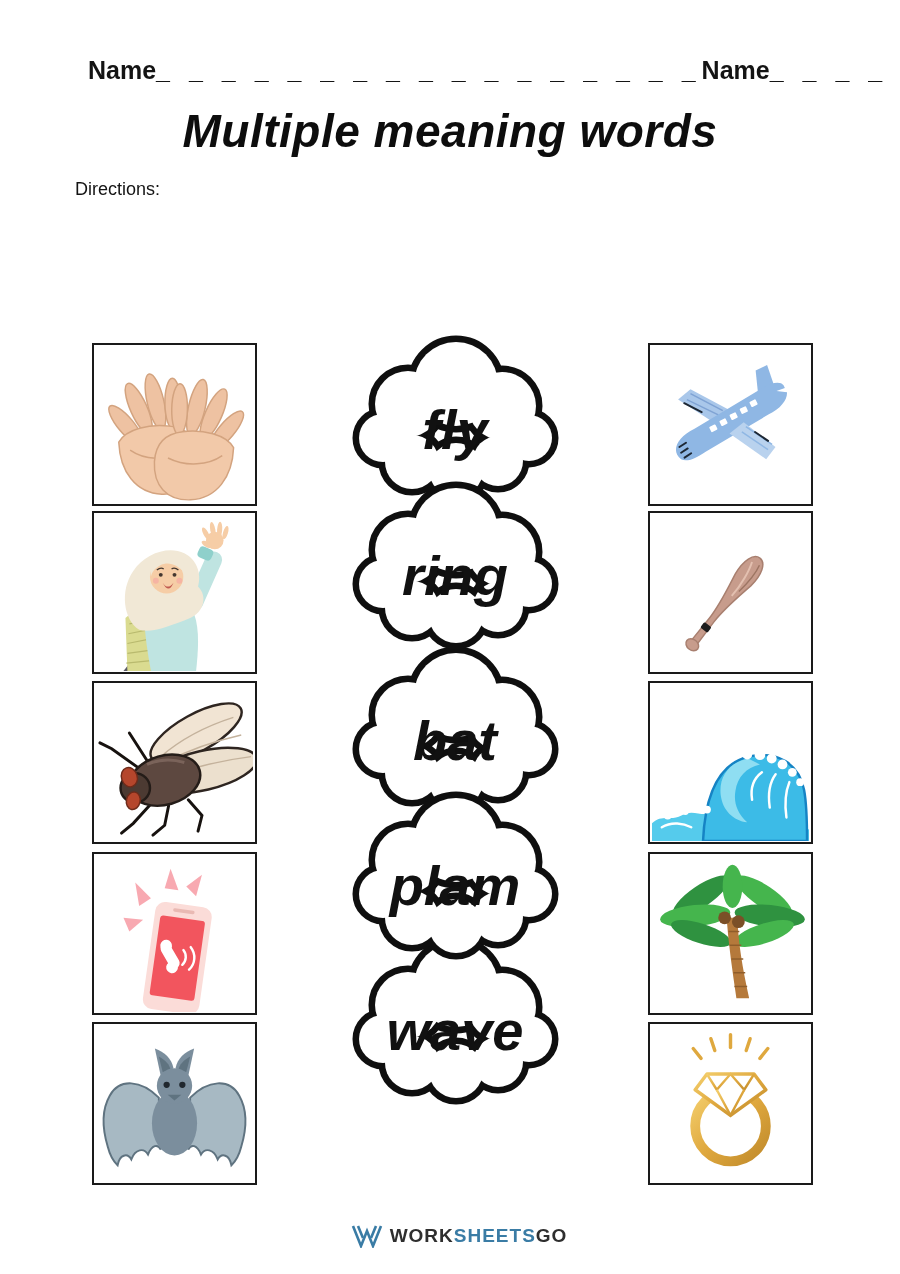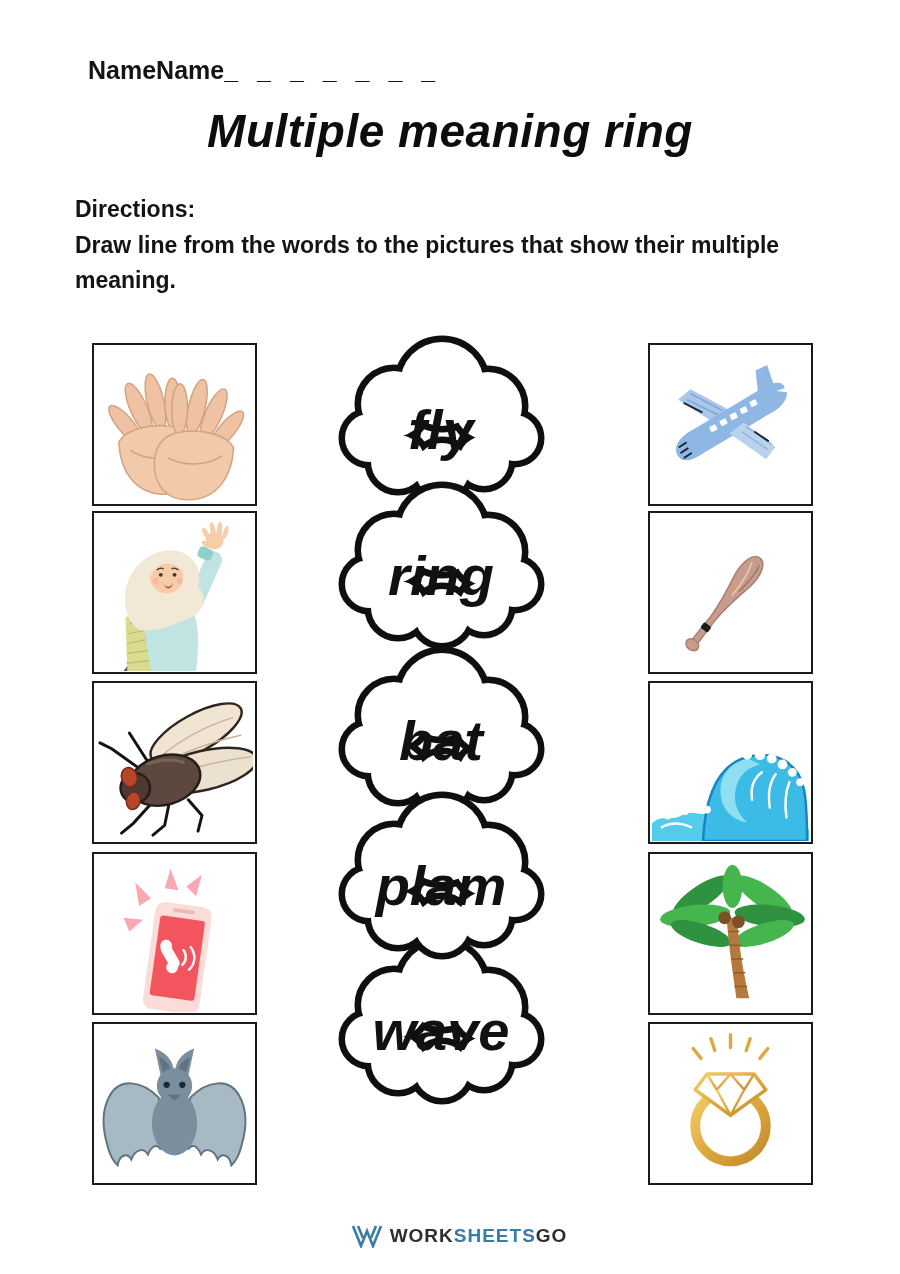--- a/index.html
+++ b/index.html
@@ -5,55 +5,55 @@
   html,body{margin:0;padding:0;background:#ffffff;}
   .page{position:relative;width:900px;height:1274px;background:#ffffff;overflow:hidden;
         font-family:"Liberation Sans",sans-serif;color:#141414;}
   
   .header-line{position:absolute;top:56px;left:88px;width:724px;display:flex;align-items:baseline;
                font-size:25px;font-weight:800;white-space:nowrap;}
   .blank{font-weight:800;letter-spacing:6px;}
   .page-title{position:absolute;top:104px;left:0;width:100%;text-align:center;
               font-size:46px;font-weight:800;font-style:italic;color:#0d0d0d;letter-spacing:0.5px;}
   
-  .directions{position:absolute;top:192px;left:75px;width:745px;font-size:23px;font-weight:700;line-height:1.55;}
+  .directions{position:absolute;top:176px;left:75px;width:745px;font-size:18px;font-weight:400;line-height:1.55;}
   
   .img-box{position:absolute;width:165px;height:163px;border:2px solid #1a1a1a;background:#fff;
            box-sizing:border-box;display:flex;align-items:center;justify-content:center;}
   .img-box svg{width:157px;height:157px;display:block;}
   .col-left{left:92px;}
   .col-right{left:648px;}
   .row1{top:343px;}.row2{top:511px;}.row3{top:681px;}.row4{top:852px;}.row5{top:1022px;}
   
-  .cloud{position:absolute;left:336px;width:210px;height:178px;}
+  .cloud{position:absolute;left:350px;width:210px;height:178px;}
   .cloud svg{width:210px;height:178px;display:block;}
   .cfly{top:332px;}.cring{top:478px;}.cbat{top:643px;}.cplam{top:788px;}.cwave{top:933px;}
   
   .footer{position:absolute;top:1224px;left:9px;width:100%;display:flex;align-items:center;
           justify-content:center;gap:7px;}
   .footer .brand{font-size:19px;font-weight:800;letter-spacing:1px;}
   .lg-dark{color:#2e2e2e;}
   .lg-blue{color:#3a7ca5;}
 </style>
 </head>
 <body>
 
 <div class="page">
 
   <div class="header-line">
     <span>Name</span>
+      <span class="blank">_ _ _ _ _ _ _ _ _ _ _ _ _ _ _ _ _</span>
       <span>Name</span>
       <span class="blank">_ _ _ _ _ _ _</span>
   </div>
 
-  <div class="page-title">Multiple meaning ring</div>
+  <div class="page-title">Multiple meaning words</div>
 
   <div class="directions">
     <div>Directions:</div>
-    <div>Draw line from the words to the pictures that show their multiple meaning.</div>
   </div>
 
   <div class="img-box col-left row1" aria-label="open cupped palms">
     <svg viewBox="0 0 160 160">
       <g transform="rotate(-10 70 110)">
         <ellipse cx="36" cy="74" rx="8" ry="25" transform="rotate(-30 36 74)" fill="#eec2a2" stroke="#d3a37f" stroke-width="1.5"></ellipse>
         <ellipse cx="52" cy="60" rx="8.5" ry="28" transform="rotate(-14 52 60)" fill="#eec2a2" stroke="#d3a37f" stroke-width="1.5"></ellipse>
         <ellipse cx="70" cy="56" rx="8.5" ry="29" transform="rotate(-3 70 56)" fill="#eec2a2" stroke="#d3a37f" stroke-width="1.5"></ellipse>
         <ellipse cx="87" cy="61" rx="8" ry="26" transform="rotate(9 87 61)" fill="#eec2a2" stroke="#d3a37f" stroke-width="1.5"></ellipse>
         <path d="M26,90 C22,120 34,144 60,150 C84,155 100,142 103,118 C105,100 97,88 80,83 C60,77 36,78 26,90 Z" fill="#f2c9a9" stroke="#d3a37f" stroke-width="1.5"></path>

